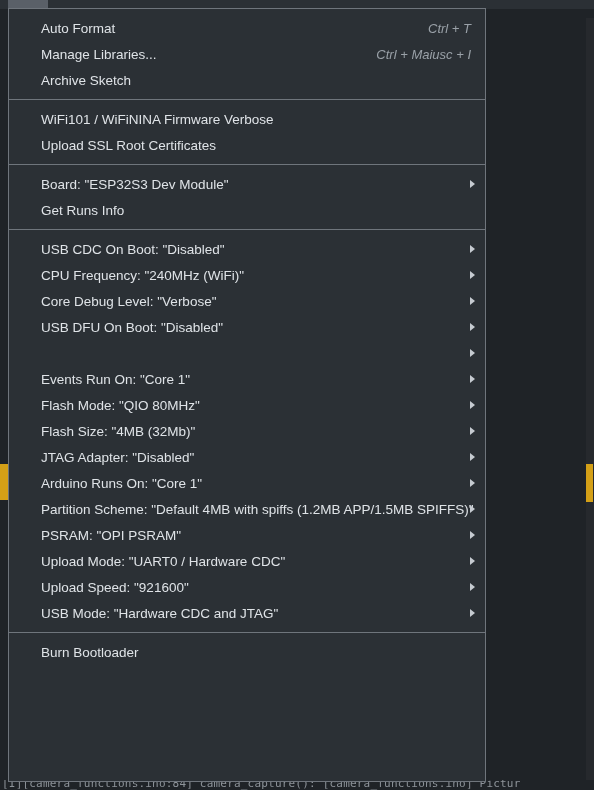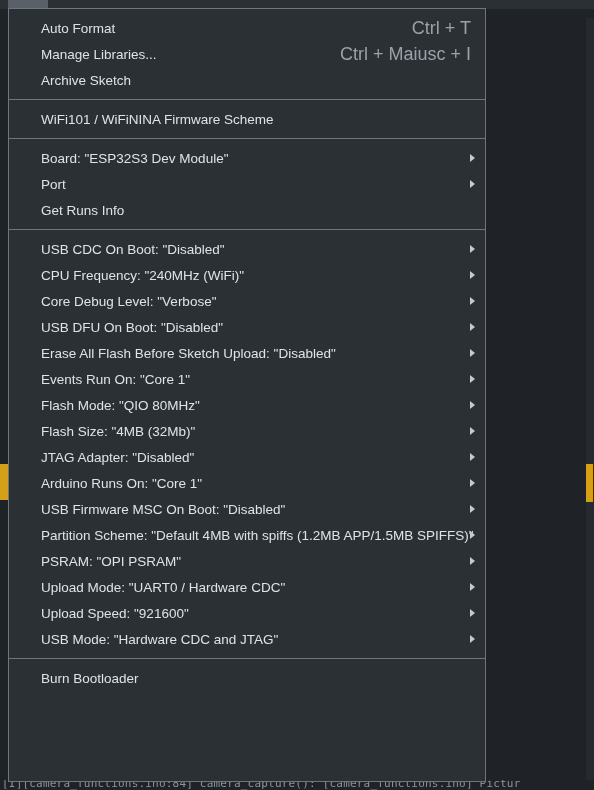--- a/index.html
+++ b/index.html
@@ -110,23 +110,24 @@
   }
   .menu-item .mi-label {
     white-space: nowrap;
     flex: 0 0 auto;
   }
   .menu-item .mi-spacer {
     flex: 1 1 auto;
   }
   .menu-item .mi-shortcut {
     color: #9aa1a8;
-    font-size: 18px;
+    font-size: 13px;
     white-space: nowrap;
     padding-right: 8px;
+    font-style: italic;
   }
   .menu-item .mi-arrow {
     position: absolute;
     right: 10px;
     top: 50%;
     transform: translateY(-50%);
     width: 0; height: 0;
     border-left: 5px solid #c6cbd1;
     border-top: 4px solid transparent;
     border-bottom: 4px solid transparent;
@@ -172,36 +173,35 @@
           <span class="mi-shortcut">Ctrl + Maiusc + I</span>
         </div>
         <div class="menu-item no-arrow">
           <span class="mi-label">Archive Sketch</span>
           <span class="mi-spacer"></span>
         </div>
       </div>
       <div class="menu-separator"></div>
       <div class="menu-section">
         <div class="menu-item no-arrow">
-          <span class="mi-label">WiFi101 / WiFiNINA Firmware Scheme</span>
+          <span class="mi-label">WiFi101 / WiFiNINA Firmware Verbose</span>
+          <span class="mi-spacer"></span>
+        </div>
+        <div class="menu-item no-arrow">
+          <span class="mi-label">Upload SSL Root Certificates</span>
           <span class="mi-spacer"></span>
         </div>
       </div>
       <div class="menu-separator"></div>
       <div class="menu-section">
         <div class="menu-item">
           <span class="mi-label">Board: "ESP32S3 Dev Module"</span>
           <span class="mi-spacer"></span>
           <span class="mi-arrow"></span>
         </div>
-        <div class="menu-item">
-          <span class="mi-label">Port</span>
-          <span class="mi-spacer"></span>
-          <span class="mi-arrow"></span>
-        </div>
         <div class="menu-item no-arrow">
           <span class="mi-label">Get Runs Info</span>
           <span class="mi-spacer"></span>
         </div>
       </div>
       <div class="menu-separator"></div>
       <div class="menu-section">
         <div class="menu-item">
           <span class="mi-label">USB CDC On Boot: "Disabled"</span>
           <span class="mi-spacer"></span>
@@ -216,21 +216,20 @@
           <span class="mi-label">Core Debug Level: "Verbose"</span>
           <span class="mi-spacer"></span>
           <span class="mi-arrow"></span>
         </div>
         <div class="menu-item">
           <span class="mi-label">USB DFU On Boot: "Disabled"</span>
           <span class="mi-spacer"></span>
           <span class="mi-arrow"></span>
         </div>
         <div class="menu-item">
-          <span class="mi-label">Erase All Flash Before Sketch Upload: "Disabled"</span>
           <span class="mi-spacer"></span>
           <span class="mi-arrow"></span>
         </div>
         <div class="menu-item">
           <span class="mi-label">Events Run On: "Core 1"</span>
           <span class="mi-spacer"></span>
           <span class="mi-arrow"></span>
         </div>
         <div class="menu-item">
           <span class="mi-label">Flash Mode: "QIO 80MHz"</span>
@@ -242,25 +241,20 @@
           <span class="mi-spacer"></span>
           <span class="mi-arrow"></span>
         </div>
         <div class="menu-item">
           <span class="mi-label">JTAG Adapter: "Disabled"</span>
           <span class="mi-spacer"></span>
           <span class="mi-arrow"></span>
         </div>
         <div class="menu-item">
           <span class="mi-label">Arduino Runs On: "Core 1"</span>
-          <span class="mi-spacer"></span>
-          <span class="mi-arrow"></span>
-        </div>
-        <div class="menu-item">
-          <span class="mi-label">USB Firmware MSC On Boot: "Disabled"</span>
           <span class="mi-spacer"></span>
           <span class="mi-arrow"></span>
         </div>
         <div class="menu-item">
           <span class="mi-label">Partition Scheme: "Default 4MB with spiffs (1.2MB APP/1.5MB SPIFFS)"</span>
           <span class="mi-spacer"></span>
           <span class="mi-arrow"></span>
         </div>
         <div class="menu-item">
           <span class="mi-label">PSRAM: "OPI PSRAM"</span>

